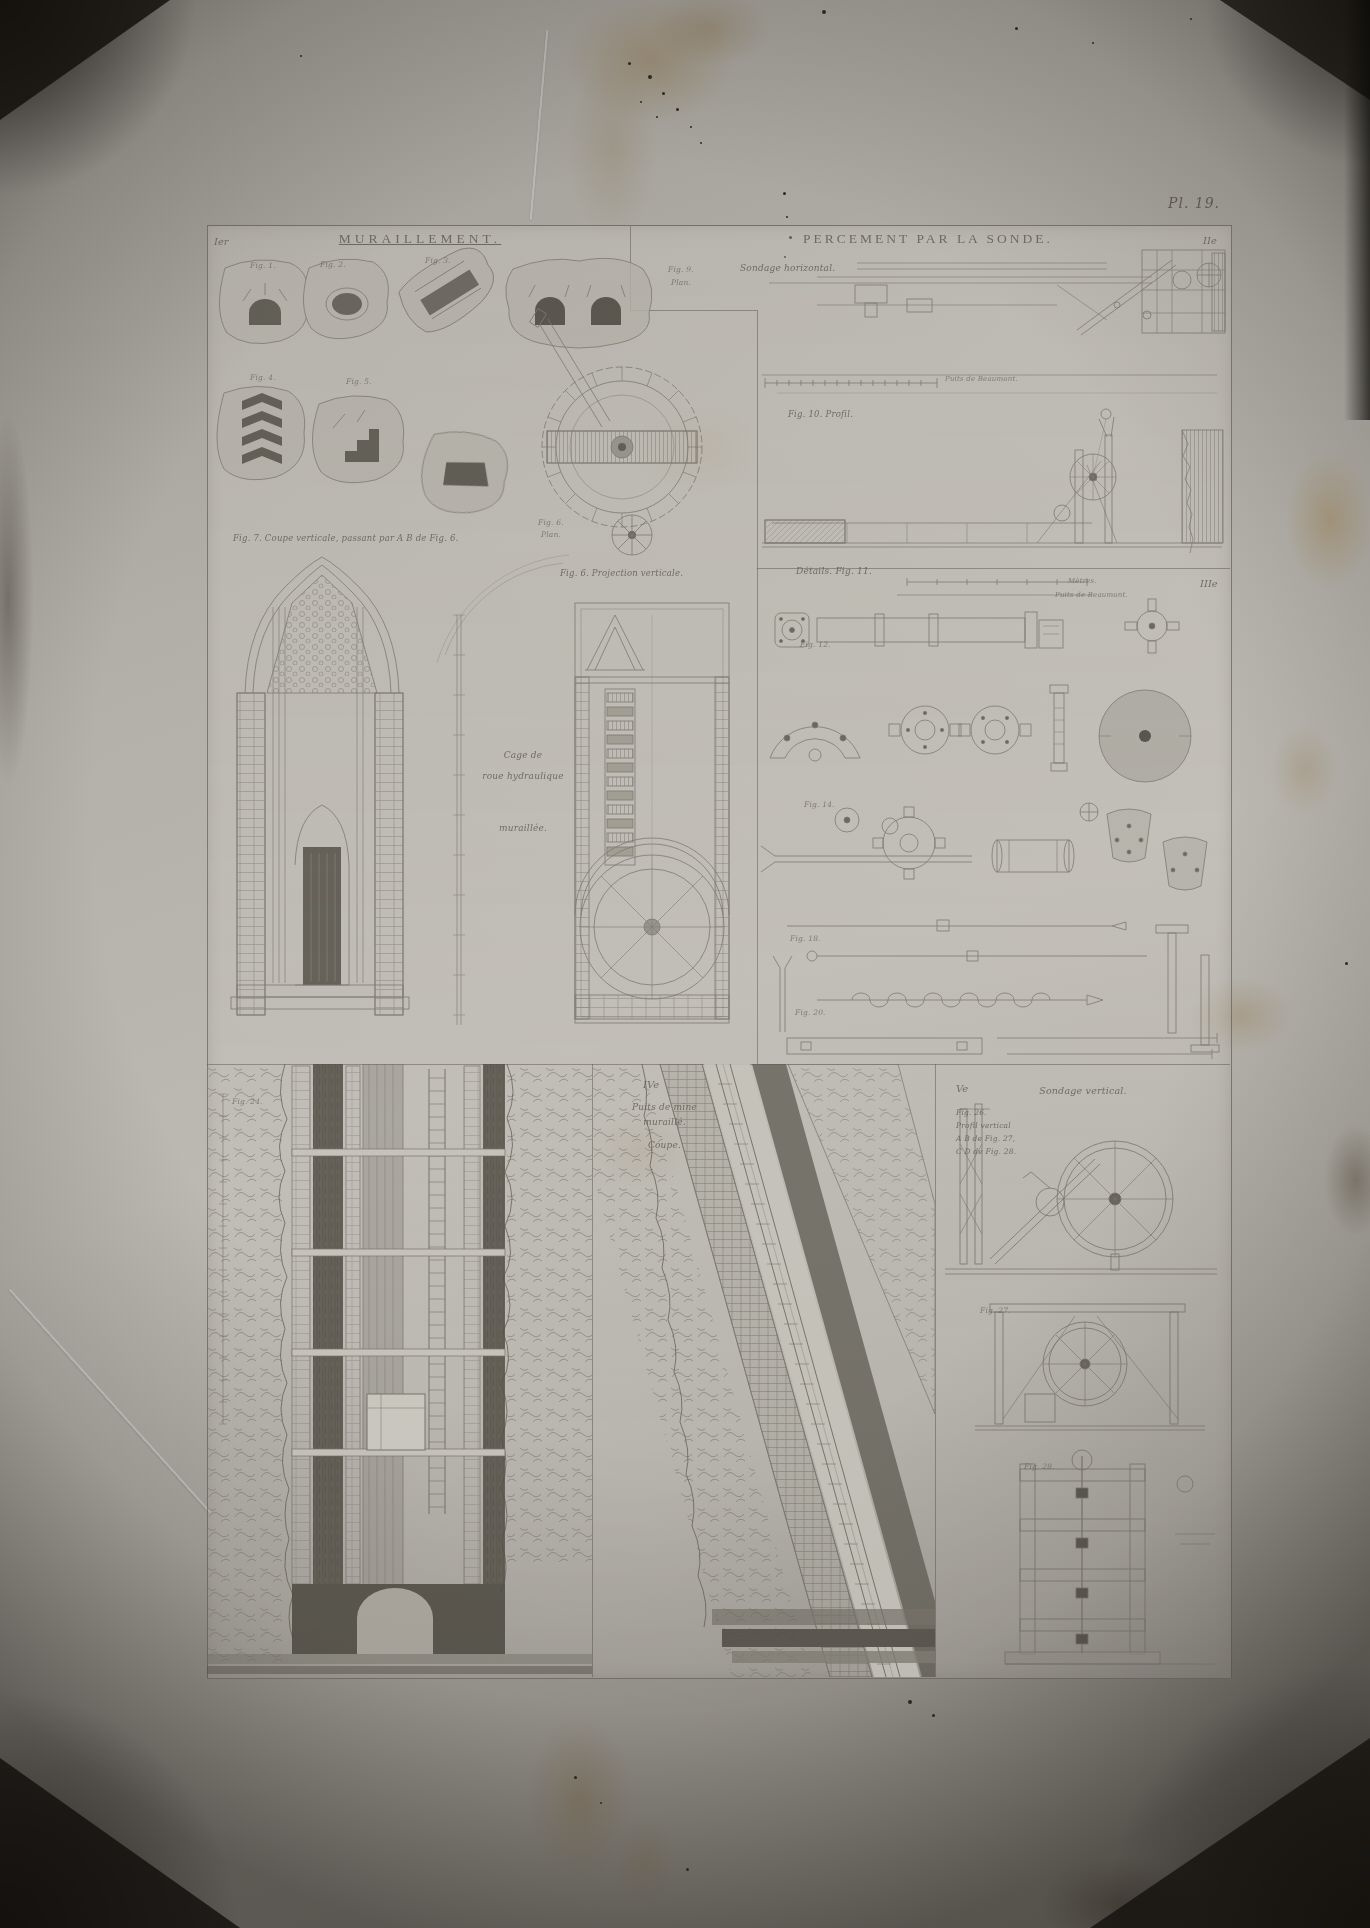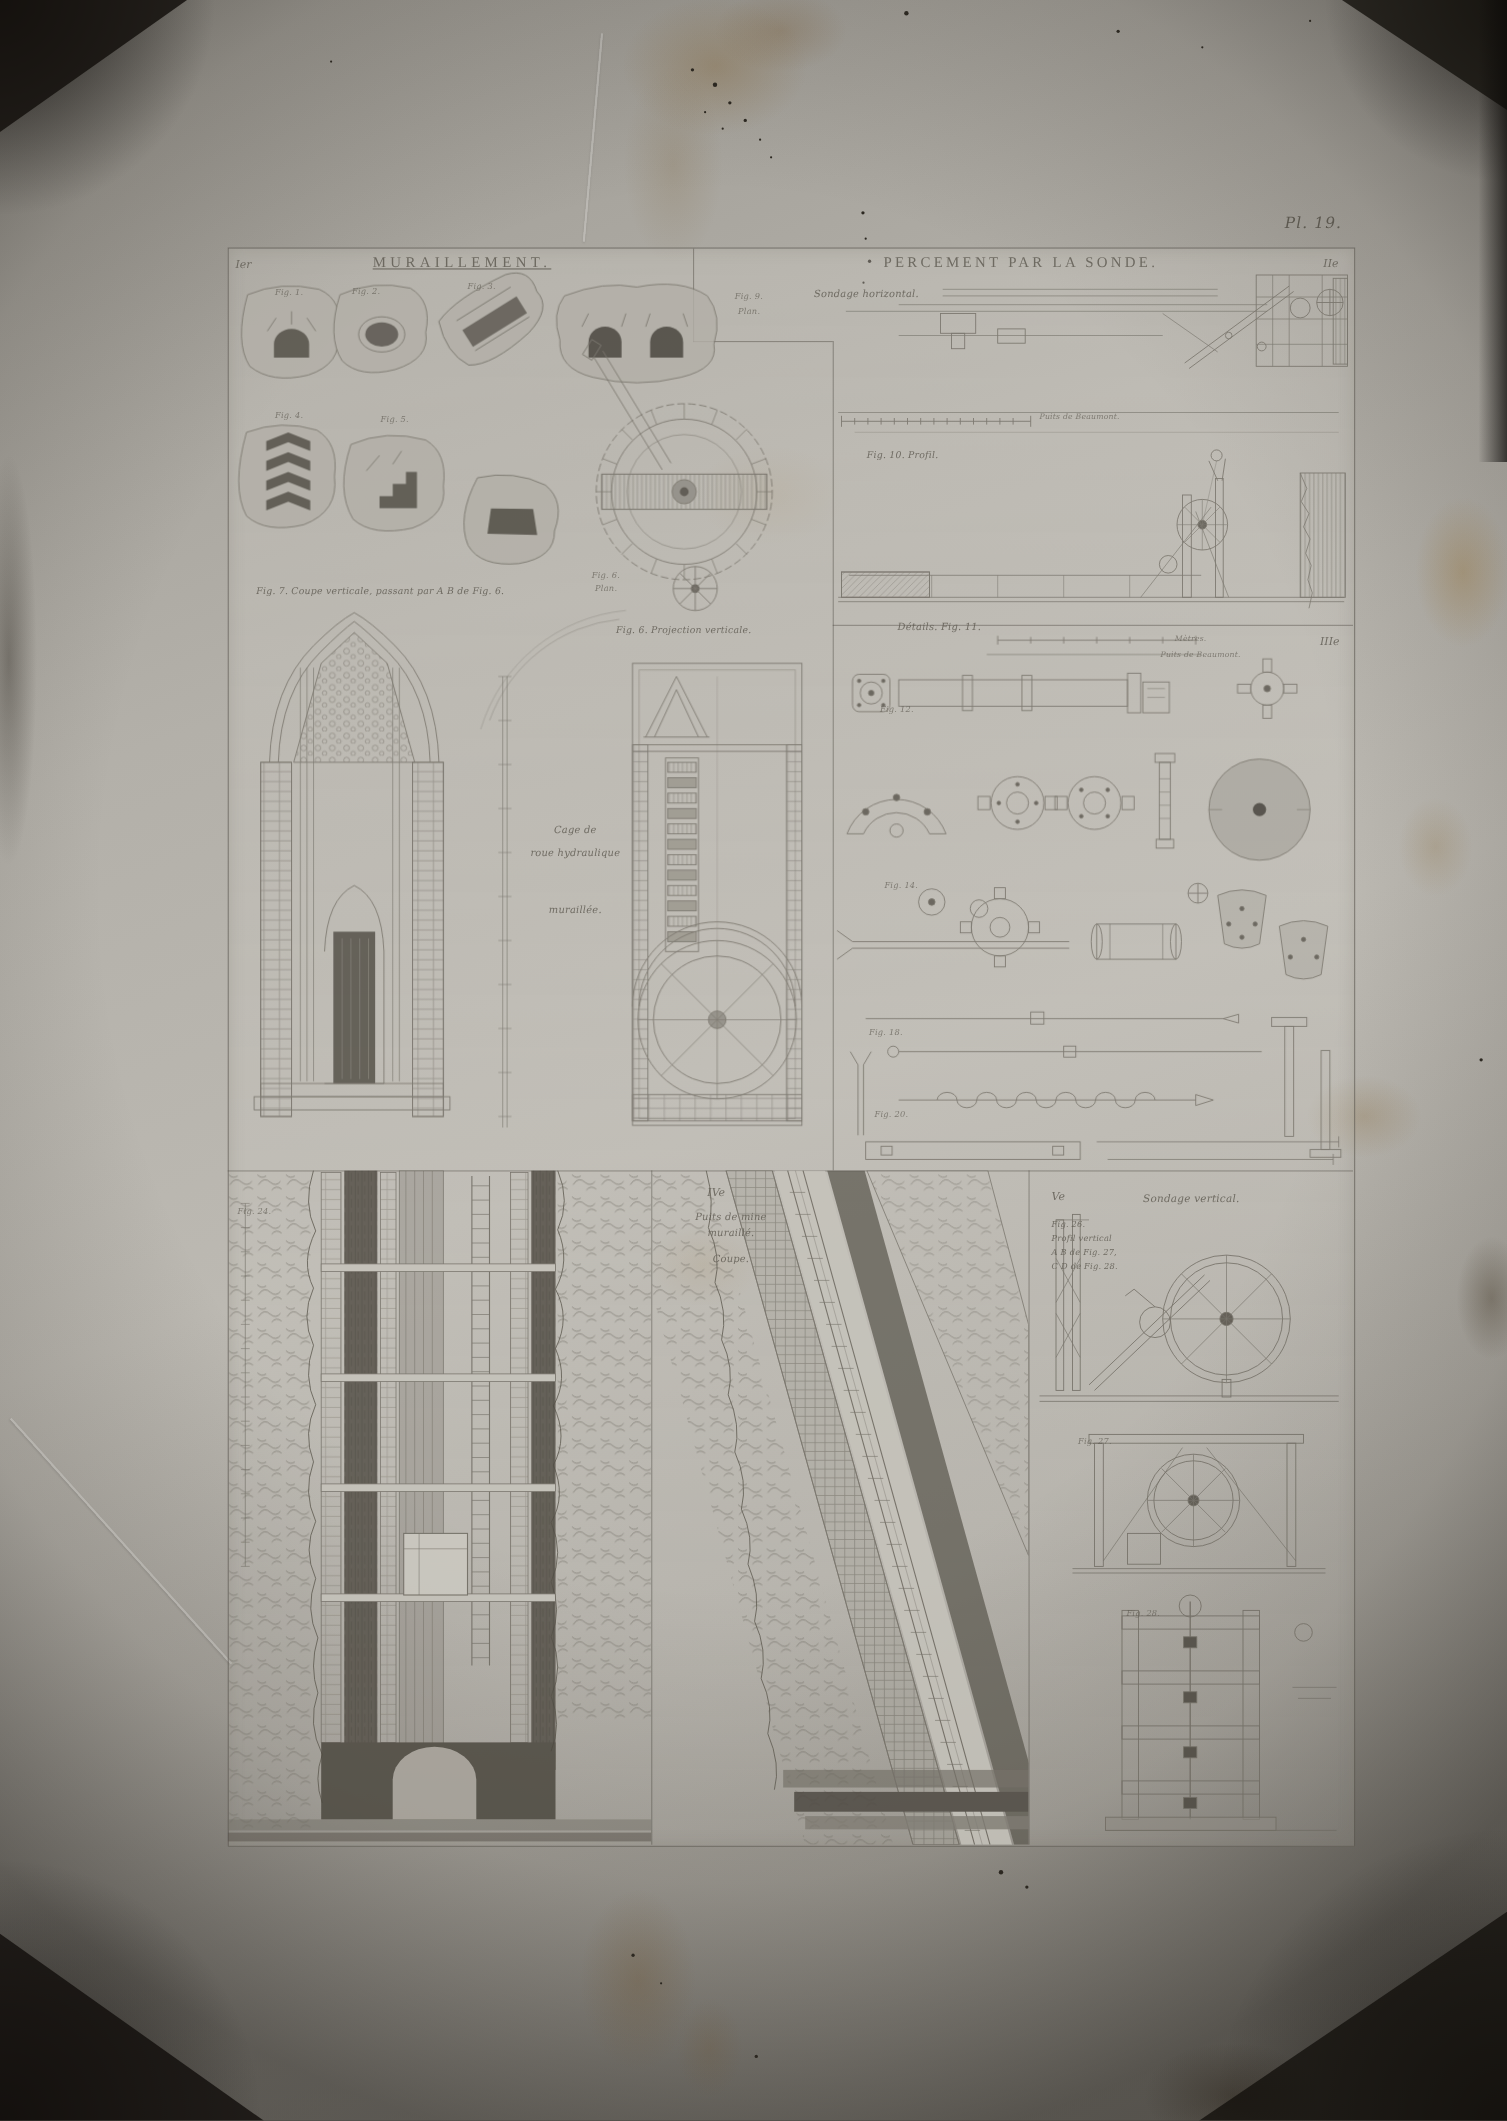--- a/index.html
+++ b/index.html
@@ -552,28 +552,28 @@
   <div class="cap block" style="left:478px;top:714px;width:90px;line-height:21px;">
     <span style="display:block;margin-top:31px;">Cage de</span>
     <span style="display:block;">roue hydraulique</span>
     <span style="display:block;margin-top:31px;">muraillée.</span>
   </div>
   <div class="cap tiny" style="left:668px;top:265px;">Fig. 9.</div>
   <div class="cap tiny" style="left:671px;top:278px;">Plan.</div>
   <div class="cap" style="left:740px;top:263px;">Sondage horizontal.</div>
   <div class="cap tiny" style="left:945px;top:375px;font-size:7px;">Puits de Beaumont.</div>
   <div class="cap" style="left:788px;top:409px;font-size:8.5px;">Fig. 10. Profil.</div>
-  <div class="cap" style="left:816px;top:566px;font-size:9px;">Détails. Fig. 11.</div>
+  <div class="cap" style="left:796px;top:566px;font-size:9px;">Détails. Fig. 11.</div>
   <div class="cap tiny" style="left:1068px;top:577px;font-size:7px;text-align:right;">Mètres.</div>
   <div class="cap tiny" style="left:1055px;top:591px;font-size:7px;">Puits de Beaumont.</div>
   <div class="cap tiny" style="left:800px;top:640px;">Fig. 12.</div>
   <div class="cap tiny" style="left:804px;top:800px;">Fig. 14.</div>
   <div class="cap tiny" style="left:790px;top:934px;">Fig. 18.</div>
   <div class="cap tiny" style="left:795px;top:1008px;">Fig. 20.</div>
-  <div class="cap tiny" style="left:216px;top:1097px;">Fig. 24.</div>
+  <div class="cap tiny" style="left:232px;top:1097px;">Fig. 24.</div>
   <div class="cap block" style="left:612px;top:1100px;width:105px;line-height:15px;">
     <span style="display:block;">Puits de mine</span>
     <span style="display:block;">muraillé.</span>
     <span style="display:block;margin-top:8px;">Coupe.</span>
   </div>
   <div class="cap" style="left:1008px;top:1085px;width:150px;text-align:center;font-size:9.5px;">Sondage vertical.</div>
   <div class="cap block" style="left:956px;top:1106px;width:80px;line-height:13px;font-size:7.5px;text-align:left;">
     <span style="display:block;">Fig. 26.</span>
     <span style="display:block;">Profil vertical</span>
     <span style="display:block;">A B de Fig. 27,</span>

